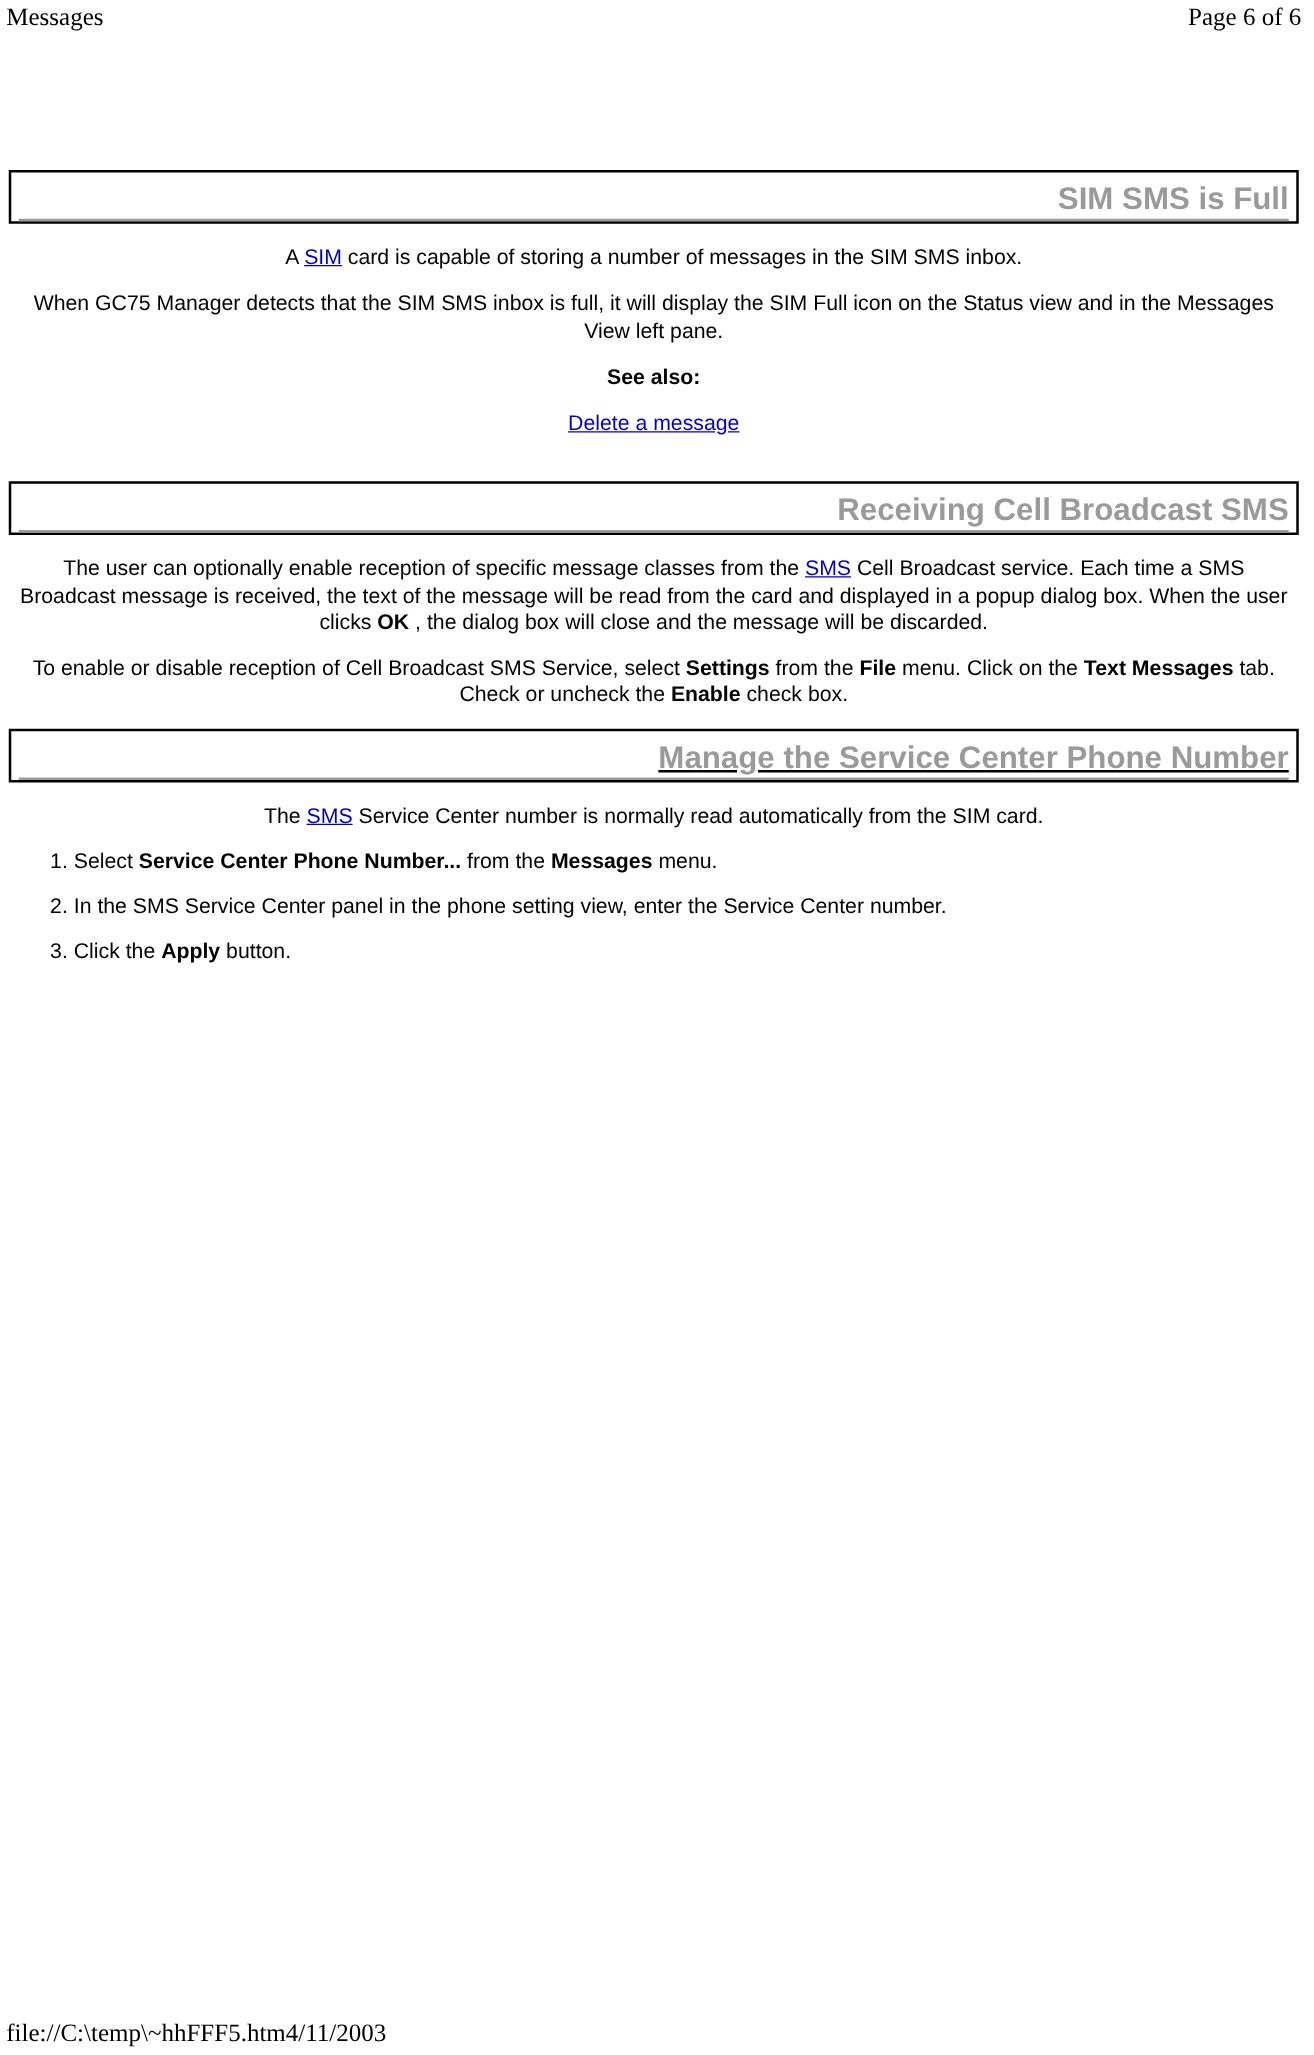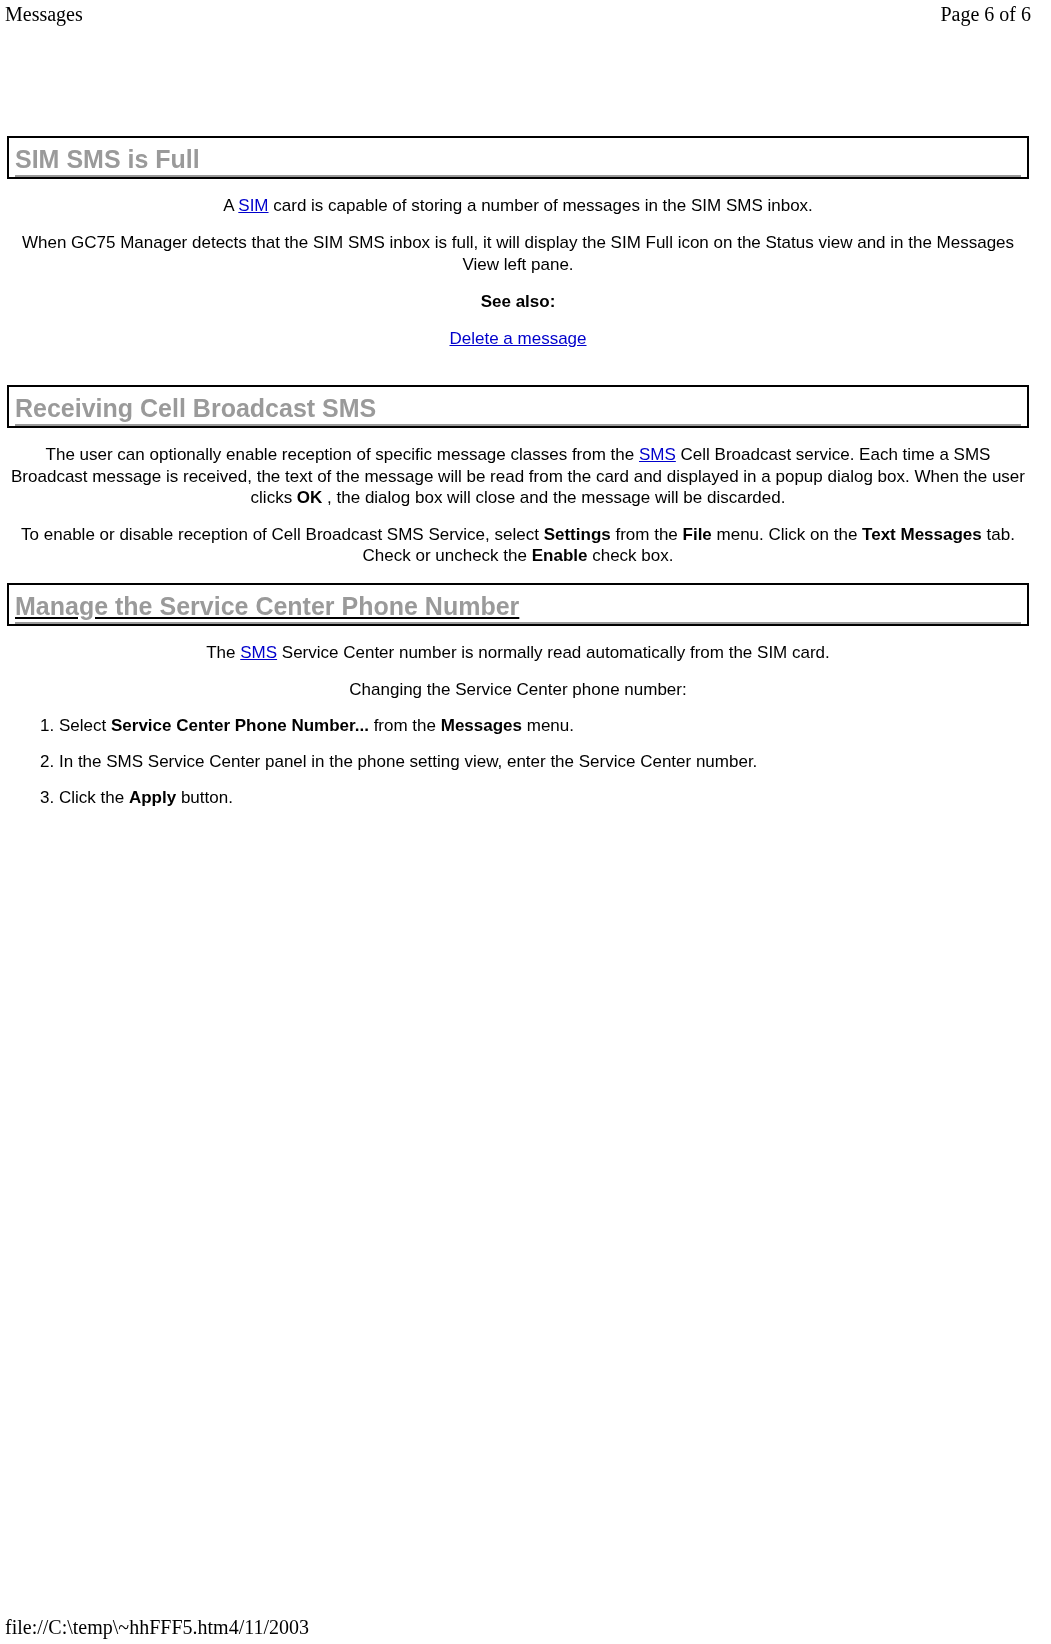--- a/index.html
+++ b/index.html
@@ -4,41 +4,42 @@
 <style>
   body {
     margin: 0;
     font-family: Arial, Helvetica, sans-serif;
     font-size: 17px;
     color: #000;
     width: 1051px;
     box-sizing: border-box;
   }
   .page {
-    padding: 3px 20px 0 5px;
+    padding: 3px 10px 0 5px;
   }
   .top-header {
     display: flex;
     justify-content: space-between;
     font-family: "Times New Roman", Times, serif;
     font-size: 20px;
     margin-bottom: 110px;
   }
   .section-box {
     border: 2px solid #000;
     padding: 7px 6px 0 6px;
     margin: 0 2px 10px 2px;
   }
   .section-heading {
     font-size: 25px;
     font-weight: bold;
     color: #9a9a9a;
     border-bottom: 2px solid #9a9a9a;
     padding-bottom: 1px;
     margin: 0;
+    text-align: right;
   }
   .content {
     padding: 0 6px;
   }
   p {
     margin: 16px 0;
     line-height: 1.25;
     text-align: center;
   }
   a.link {
@@ -100,21 +101,20 @@
   </div>
 
   
   <div class="section-box" style="margin-top:1px;text-decoration:underline;">
     <h2 class="section-heading">Manage the Service Center Phone Number</h2>
   </div>
   <div class="content">
     <p>
       <span>The </span><a href="#" class="link">SMS</a><span> Service Center number is normally read automatically from the SIM card.</span>
     </p>
-    <p>Changing the Service Center phone number:</p>
     <ol>
       <li>
         <span>Select </span><span class="bold">Service Center Phone Number...</span><span> from the </span><span class="bold">Messages</span><span> menu.</span>
       </li>
       <li>In the SMS Service Center panel in the phone setting view, enter the Service Center number.</li>
       <li>
         <span>Click the </span><span class="bold">Apply</span><span> button.</span>
       </li>
     </ol>
   </div>

